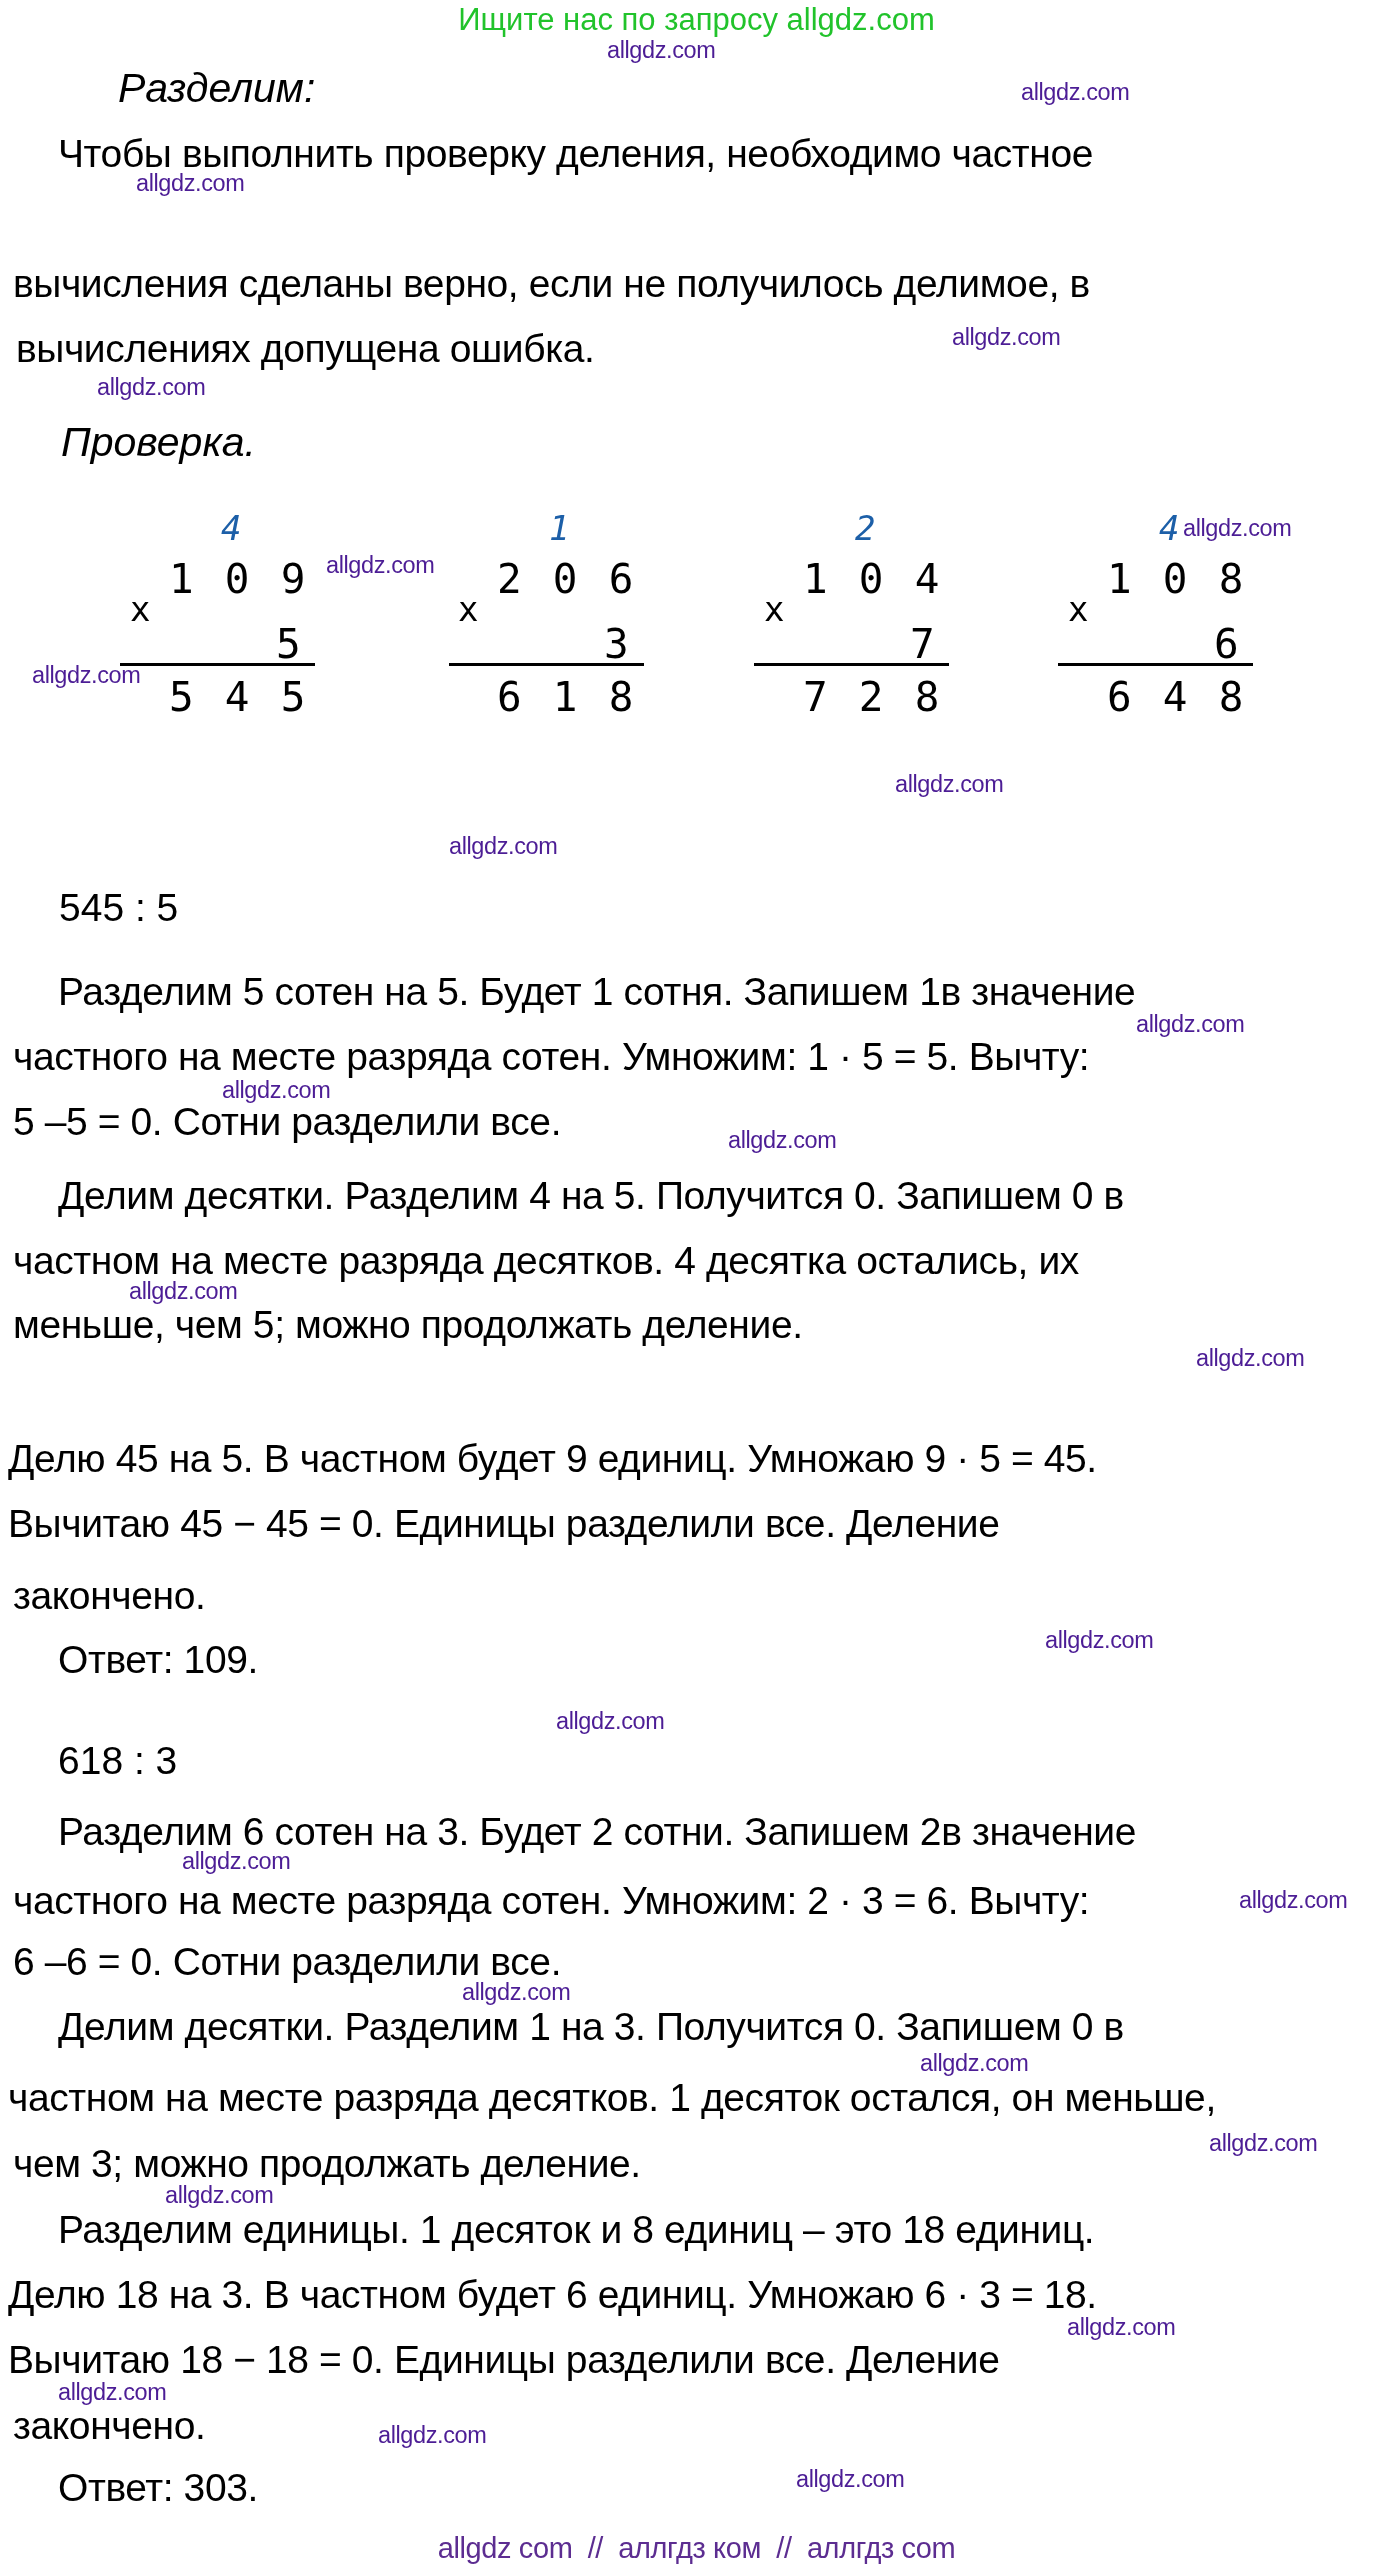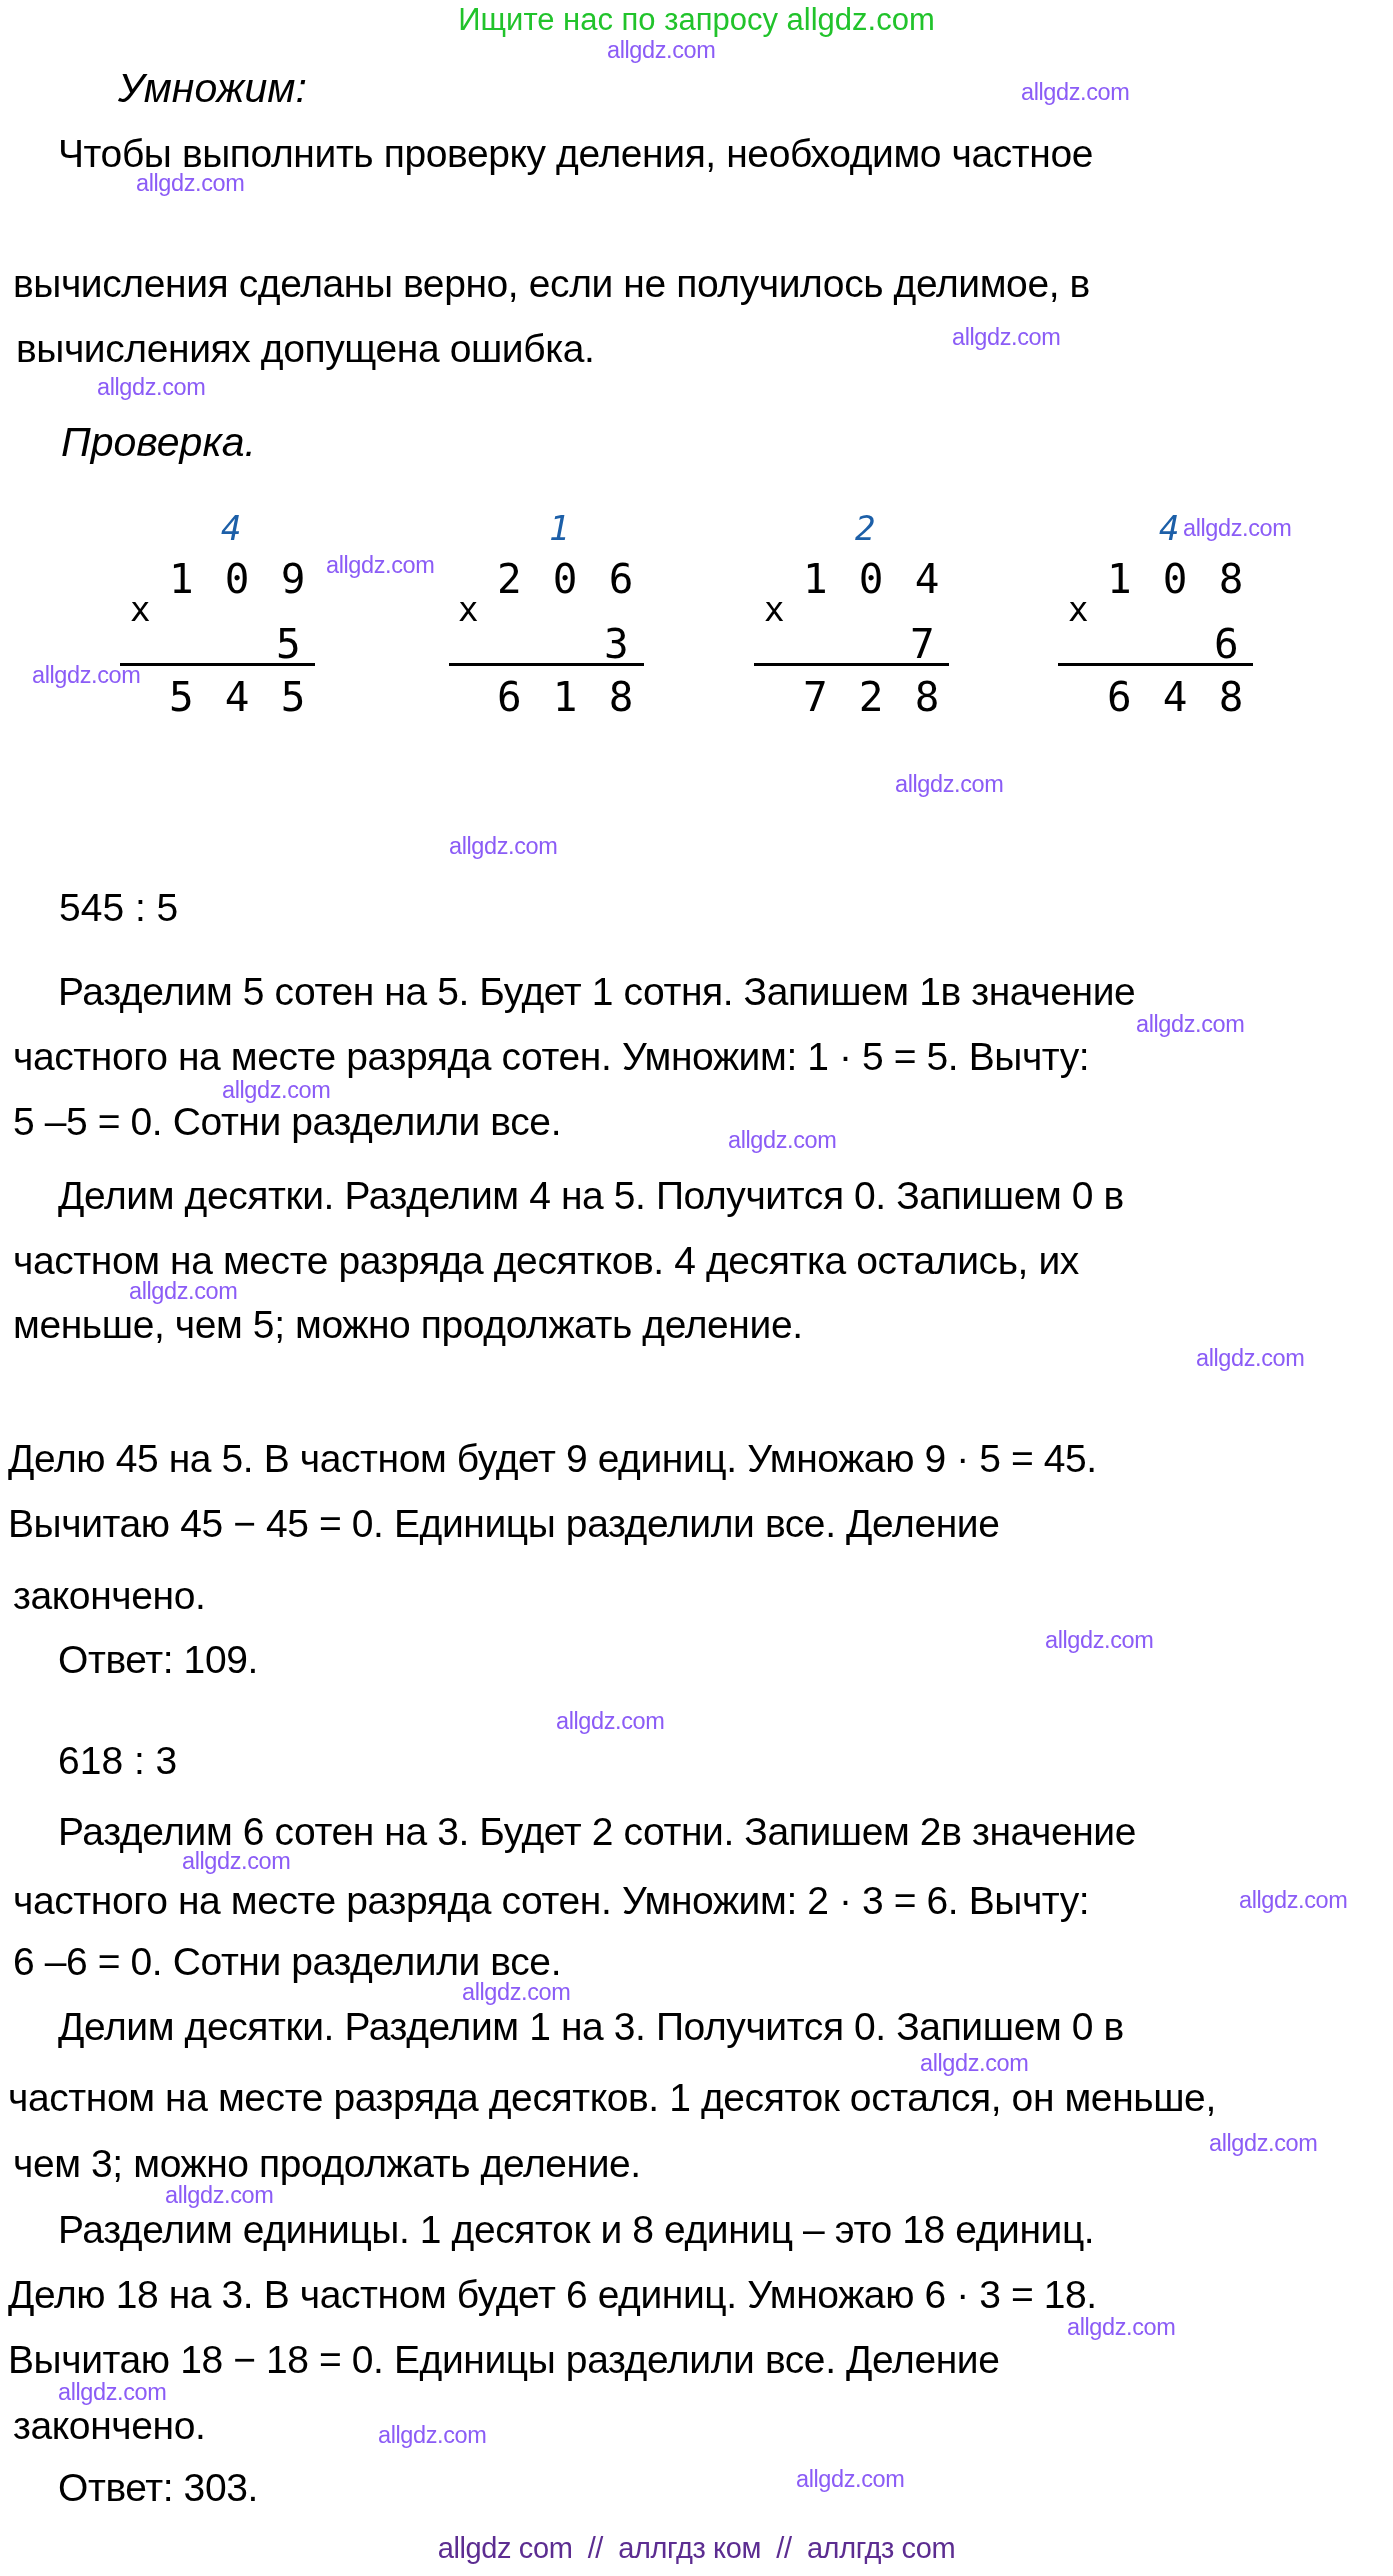--- a/index.html
+++ b/index.html
@@ -5,21 +5,21 @@
   html,body { margin:0; padding:0; background:#ffffff; }
   .page {
     position:relative; width:1393px; height:2576px; background:#ffffff;
     font-family:"Liberation Sans", sans-serif; color:#000; overflow:hidden;
   }
   .banner {
     position:absolute; top:1.6px; left:0; width:1393px; text-align:center;
     font-size:31px; color:#21c32b; white-space:nowrap;
   }
   .wm {
-    position:absolute; font-size:23.5px; color:#8b5cf6; white-space:nowrap;
+    position:absolute; font-size:23.5px; color:#4c1d95; white-space:nowrap;
     letter-spacing:-0.4px;
   }
   .bl {
     position:absolute; font-size:39px; letter-spacing:-0.4px; white-space:nowrap;
   }
   .it {
     position:absolute; font-size:41px; font-style:italic; white-space:nowrap;
   }
   .expr { position:absolute; font-size:39px; white-space:nowrap; }
   .digits {
@@ -68,21 +68,21 @@
   <span class="wm" style="left:1239px;top:1887px">allgdz.com</span>
   <span class="wm" style="left:462px;top:1979px">allgdz.com</span>
   <span class="wm" style="left:920px;top:2050px">allgdz.com</span>
   <span class="wm" style="left:1209px;top:2130px">allgdz.com</span>
   <span class="wm" style="left:165px;top:2182px">allgdz.com</span>
   <span class="wm" style="left:1067px;top:2314px">allgdz.com</span>
   <span class="wm" style="left:58px;top:2379px">allgdz.com</span>
   <span class="wm" style="left:378px;top:2422px">allgdz.com</span>
   <span class="wm" style="left:796px;top:2466px">allgdz.com</span>
 
-  <div class="it" style="left:118px;top:65px">Умножим:</div>
+  <div class="it" style="left:118px;top:65px">Разделим:</div>
   <div class="bl" style="left:58px;top:132px">Чтобы выполнить проверку деления, необходимо частное</div>
   <div class="bl" style="left:13px;top:262px">вычисления сделаны верно, если не получилось делимое, в</div>
   <div class="bl" style="left:16px;top:327px">вычислениях допущена ошибка.</div>
 
   <div class="it" style="left:61px;top:419px">Проверка.</div>
 
   <div class="carry" style="left:221px;top:508px">4</div>
   <div class="digits" style="left:169px;top:555px">1 0 9</div>
   <div class="msign" style="left:130px;top:589px">х</div>
   <div class="digits" style="left:276px;top:620px">5</div>

